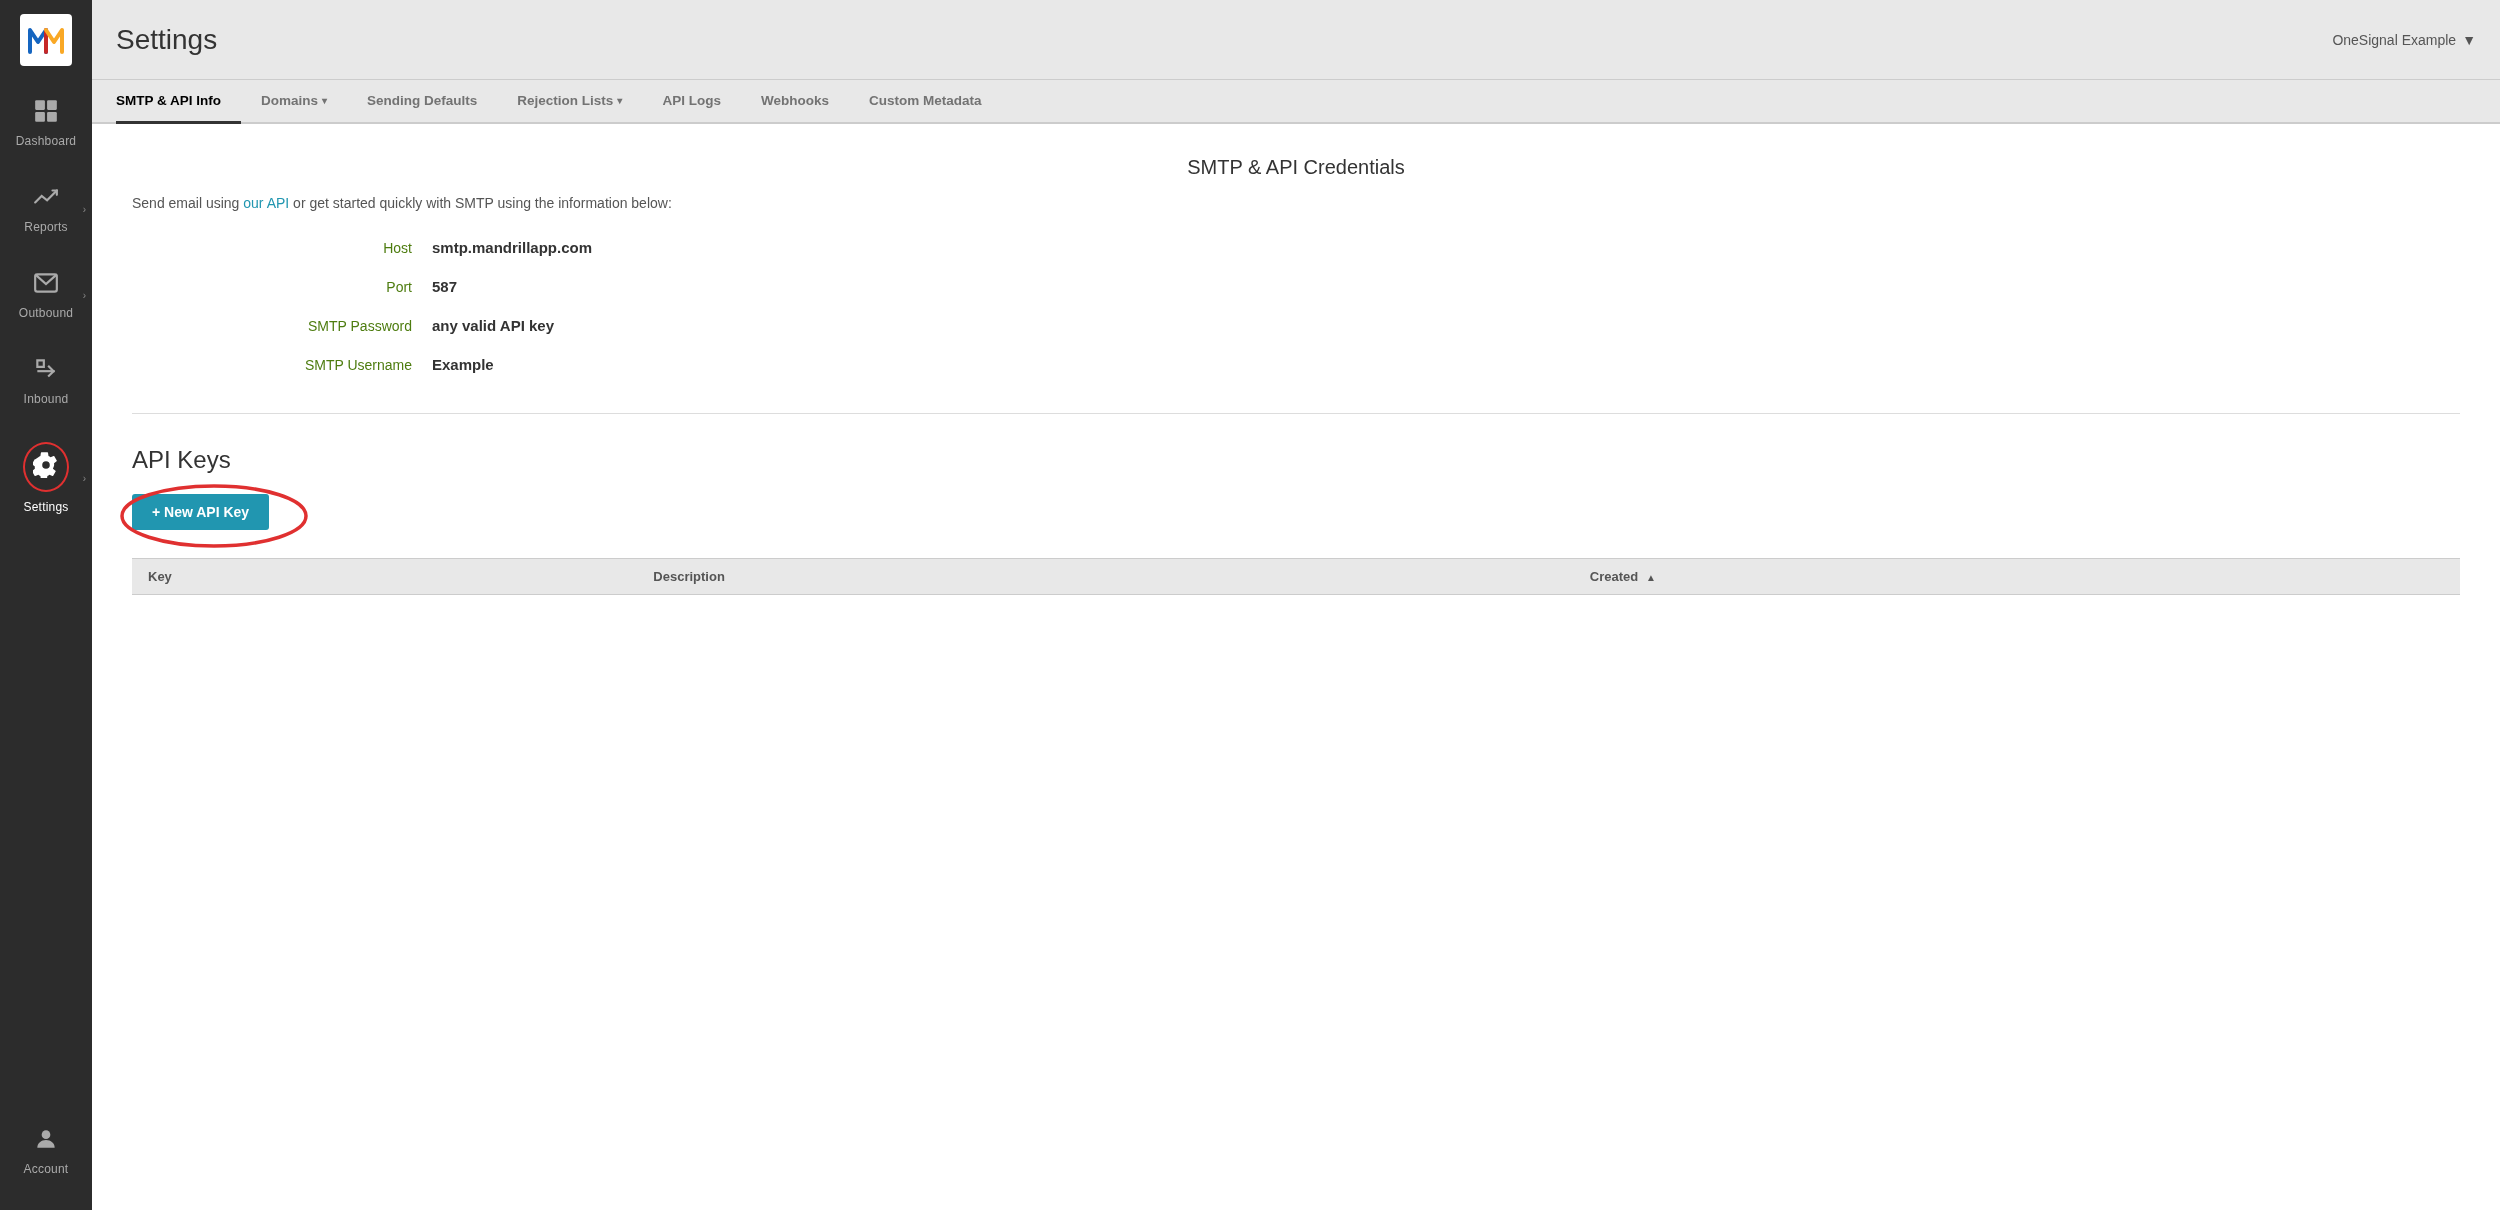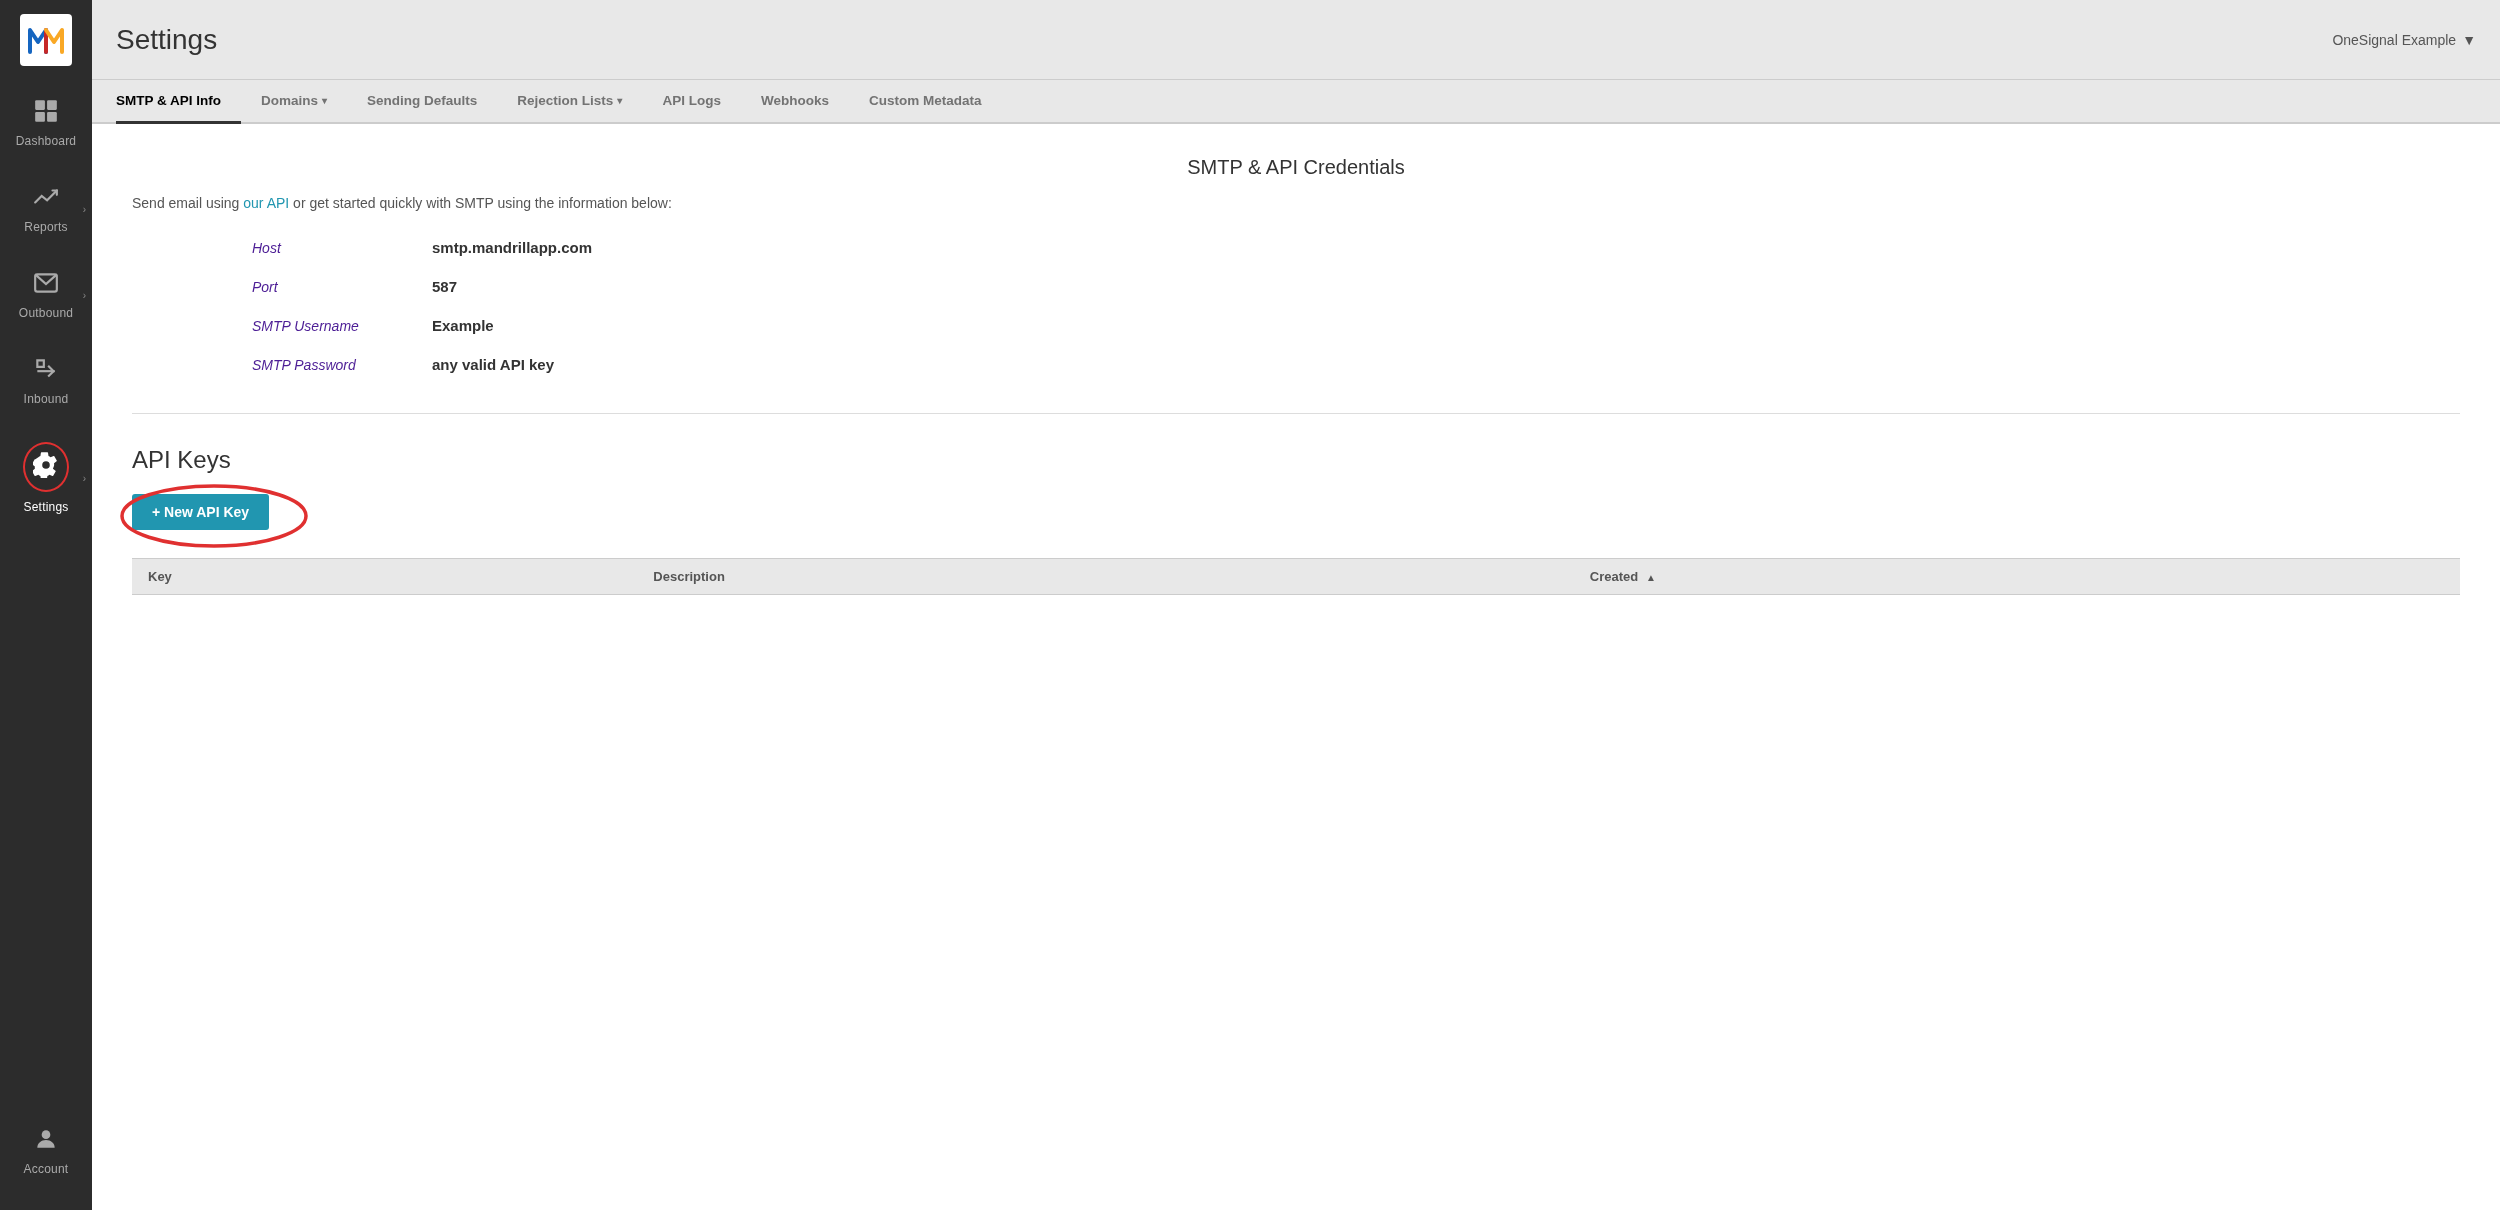--- a/index.html
+++ b/index.html
@@ -171,26 +171,25 @@
       margin-left: 120px;
       margin-bottom: 40px;
     }
     .cred-row {
       display: flex;
       align-items: baseline;
       margin-bottom: 22px;
     }
     .cred-label {
       font-size: 14px;
-      color: #4c1d95;
+      color: #4d7c0f;
       width: 180px;
-      text-align: left;
+      text-align: right;
       padding-right: 20px;
       flex-shrink: 0;
-      font-style: italic;
     }
     .cred-value {
       font-size: 15px;
       font-weight: 700;
       color: #333;
     }
 
     
     .section-divider {
       border: none;
@@ -373,26 +372,26 @@
     <div class="credentials-table">
       <div class="cred-row">
         <span class="cred-label">Host</span>
         <span class="cred-value">smtp.mandrillapp.com</span>
       </div>
       <div class="cred-row">
         <span class="cred-label">Port</span>
         <span class="cred-value">587</span>
       </div>
       <div class="cred-row">
+        <span class="cred-label">SMTP Password</span>
+        <span class="cred-value">any valid API key</span>
+      </div>
+      <div class="cred-row">
         <span class="cred-label">SMTP Username</span>
         <span class="cred-value">Example</span>
-      </div>
-      <div class="cred-row">
-        <span class="cred-label">SMTP Password</span>
-        <span class="cred-value">any valid API key</span>
       </div>
     </div>
 
     <hr class="section-divider">
 
     
     <h2 class="api-keys-title">API Keys</h2>
 
     <div style="position: relative; display: inline-block; margin-bottom: 28px;">
       

